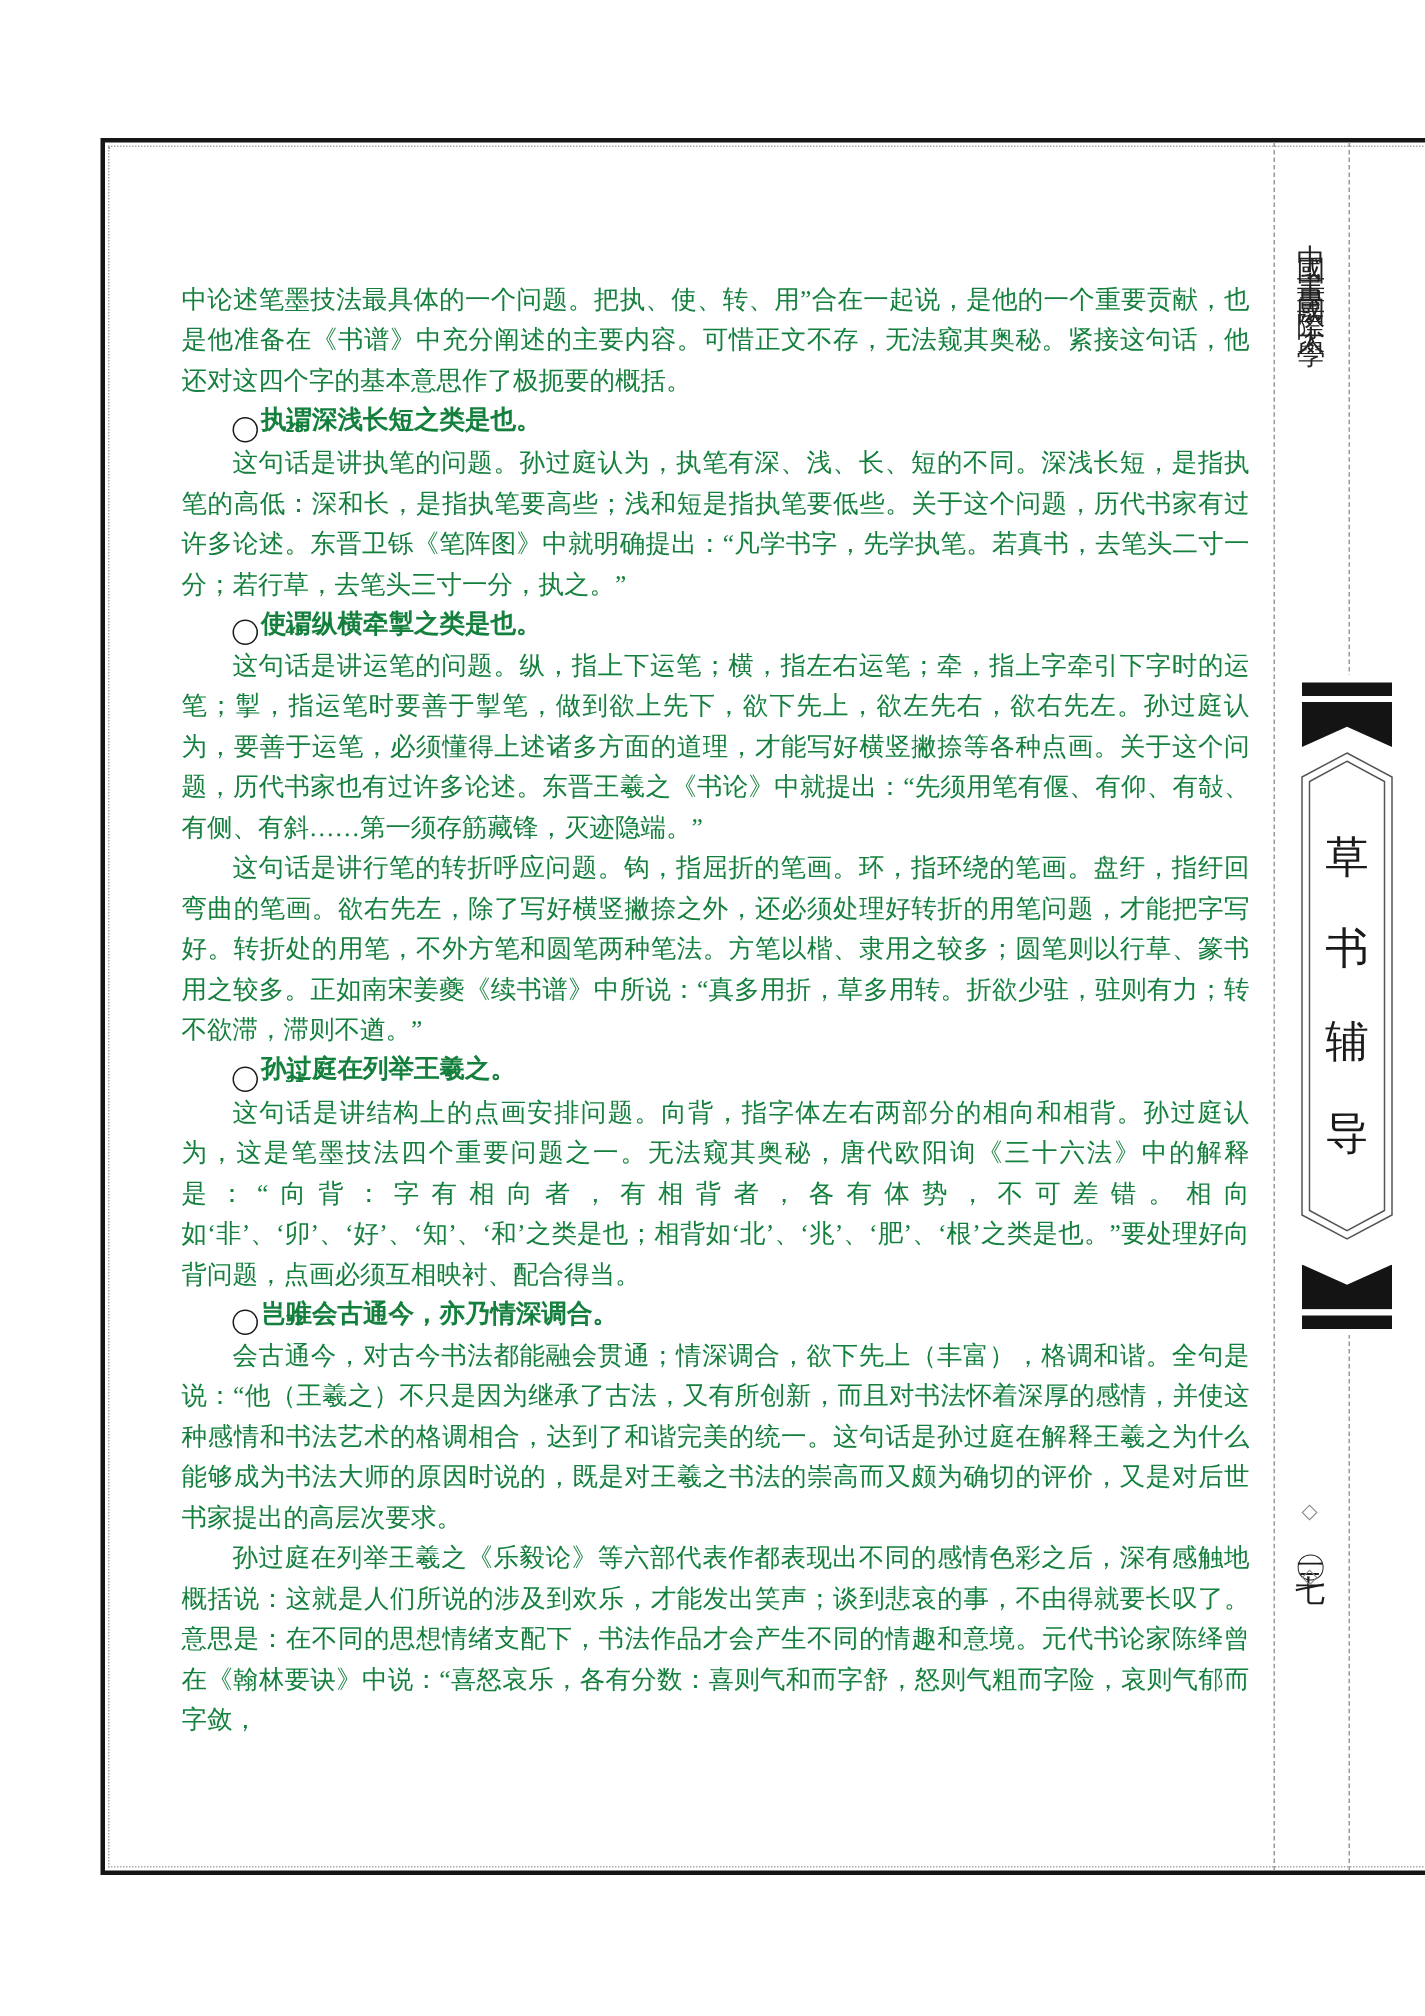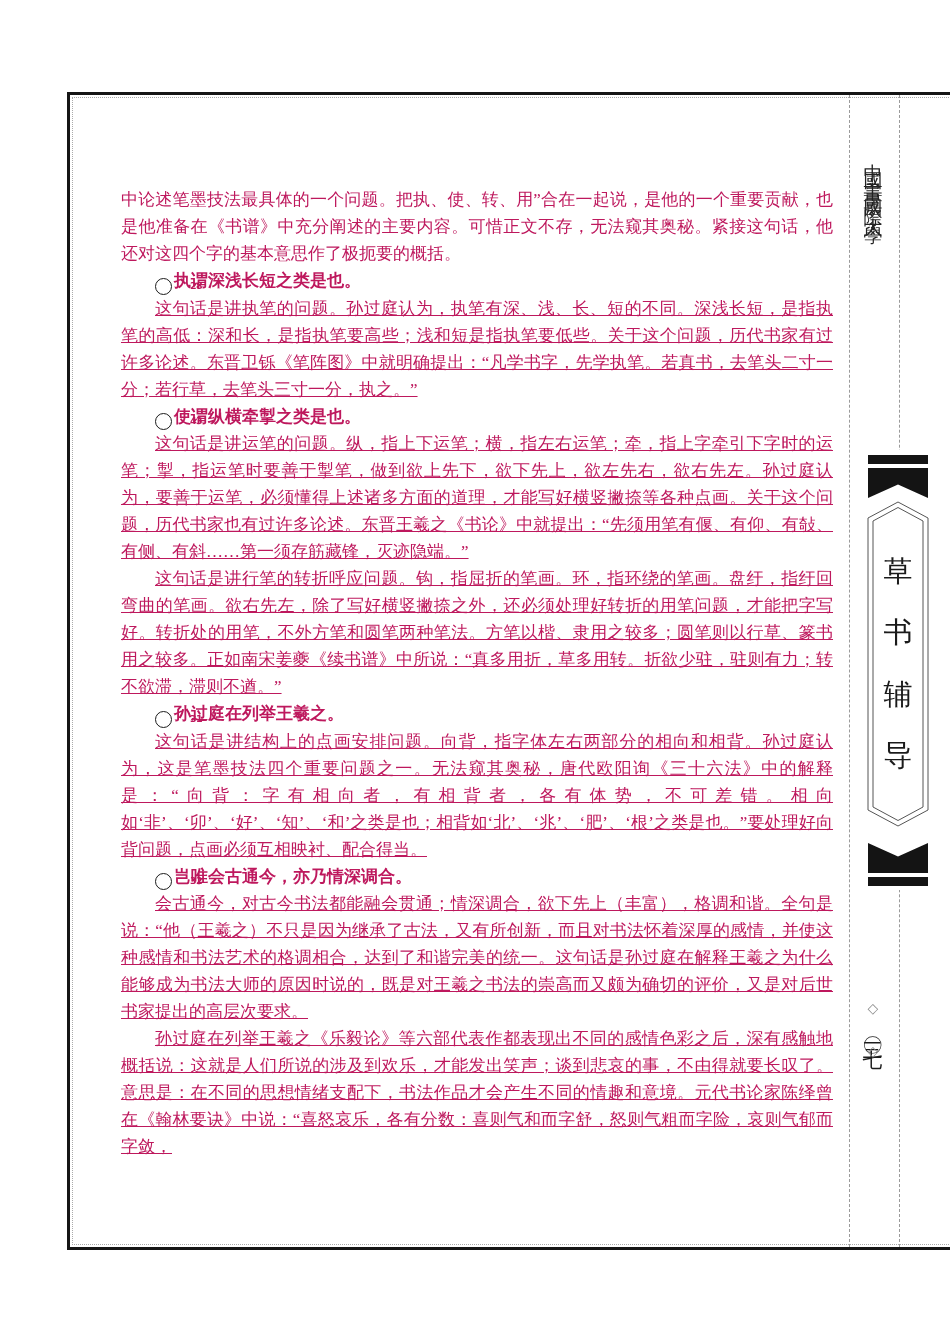--- a/index.html
+++ b/index.html
@@ -27,25 +27,25 @@
   .v-rule.left  { left: 849px; }
   .v-rule.right { left: 899px; }
 
   
   .textcol {
     position: absolute;
     left: 121px; top: 186px;
     width: 712px;
     font-size: 17px;
     line-height: 27px;
-    color: #be185d;
+    color: #15803d;
     text-align: justify;
   }
   .textcol p { margin: 0; }
-  .textcol p.indent { text-indent: 2em; text-decoration: underline; }
+  .textcol p.indent { text-indent: 2em; }
   .textcol p.heading {
     text-indent: 2em;
     font-weight: bold;
     font-family: "DejaVu Sans", "Liberation Sans", sans-serif;
     font-size: 17px;
   }
   .circ {
     display: inline-block;
     box-sizing: border-box;
     width: 17px; height: 17px;

